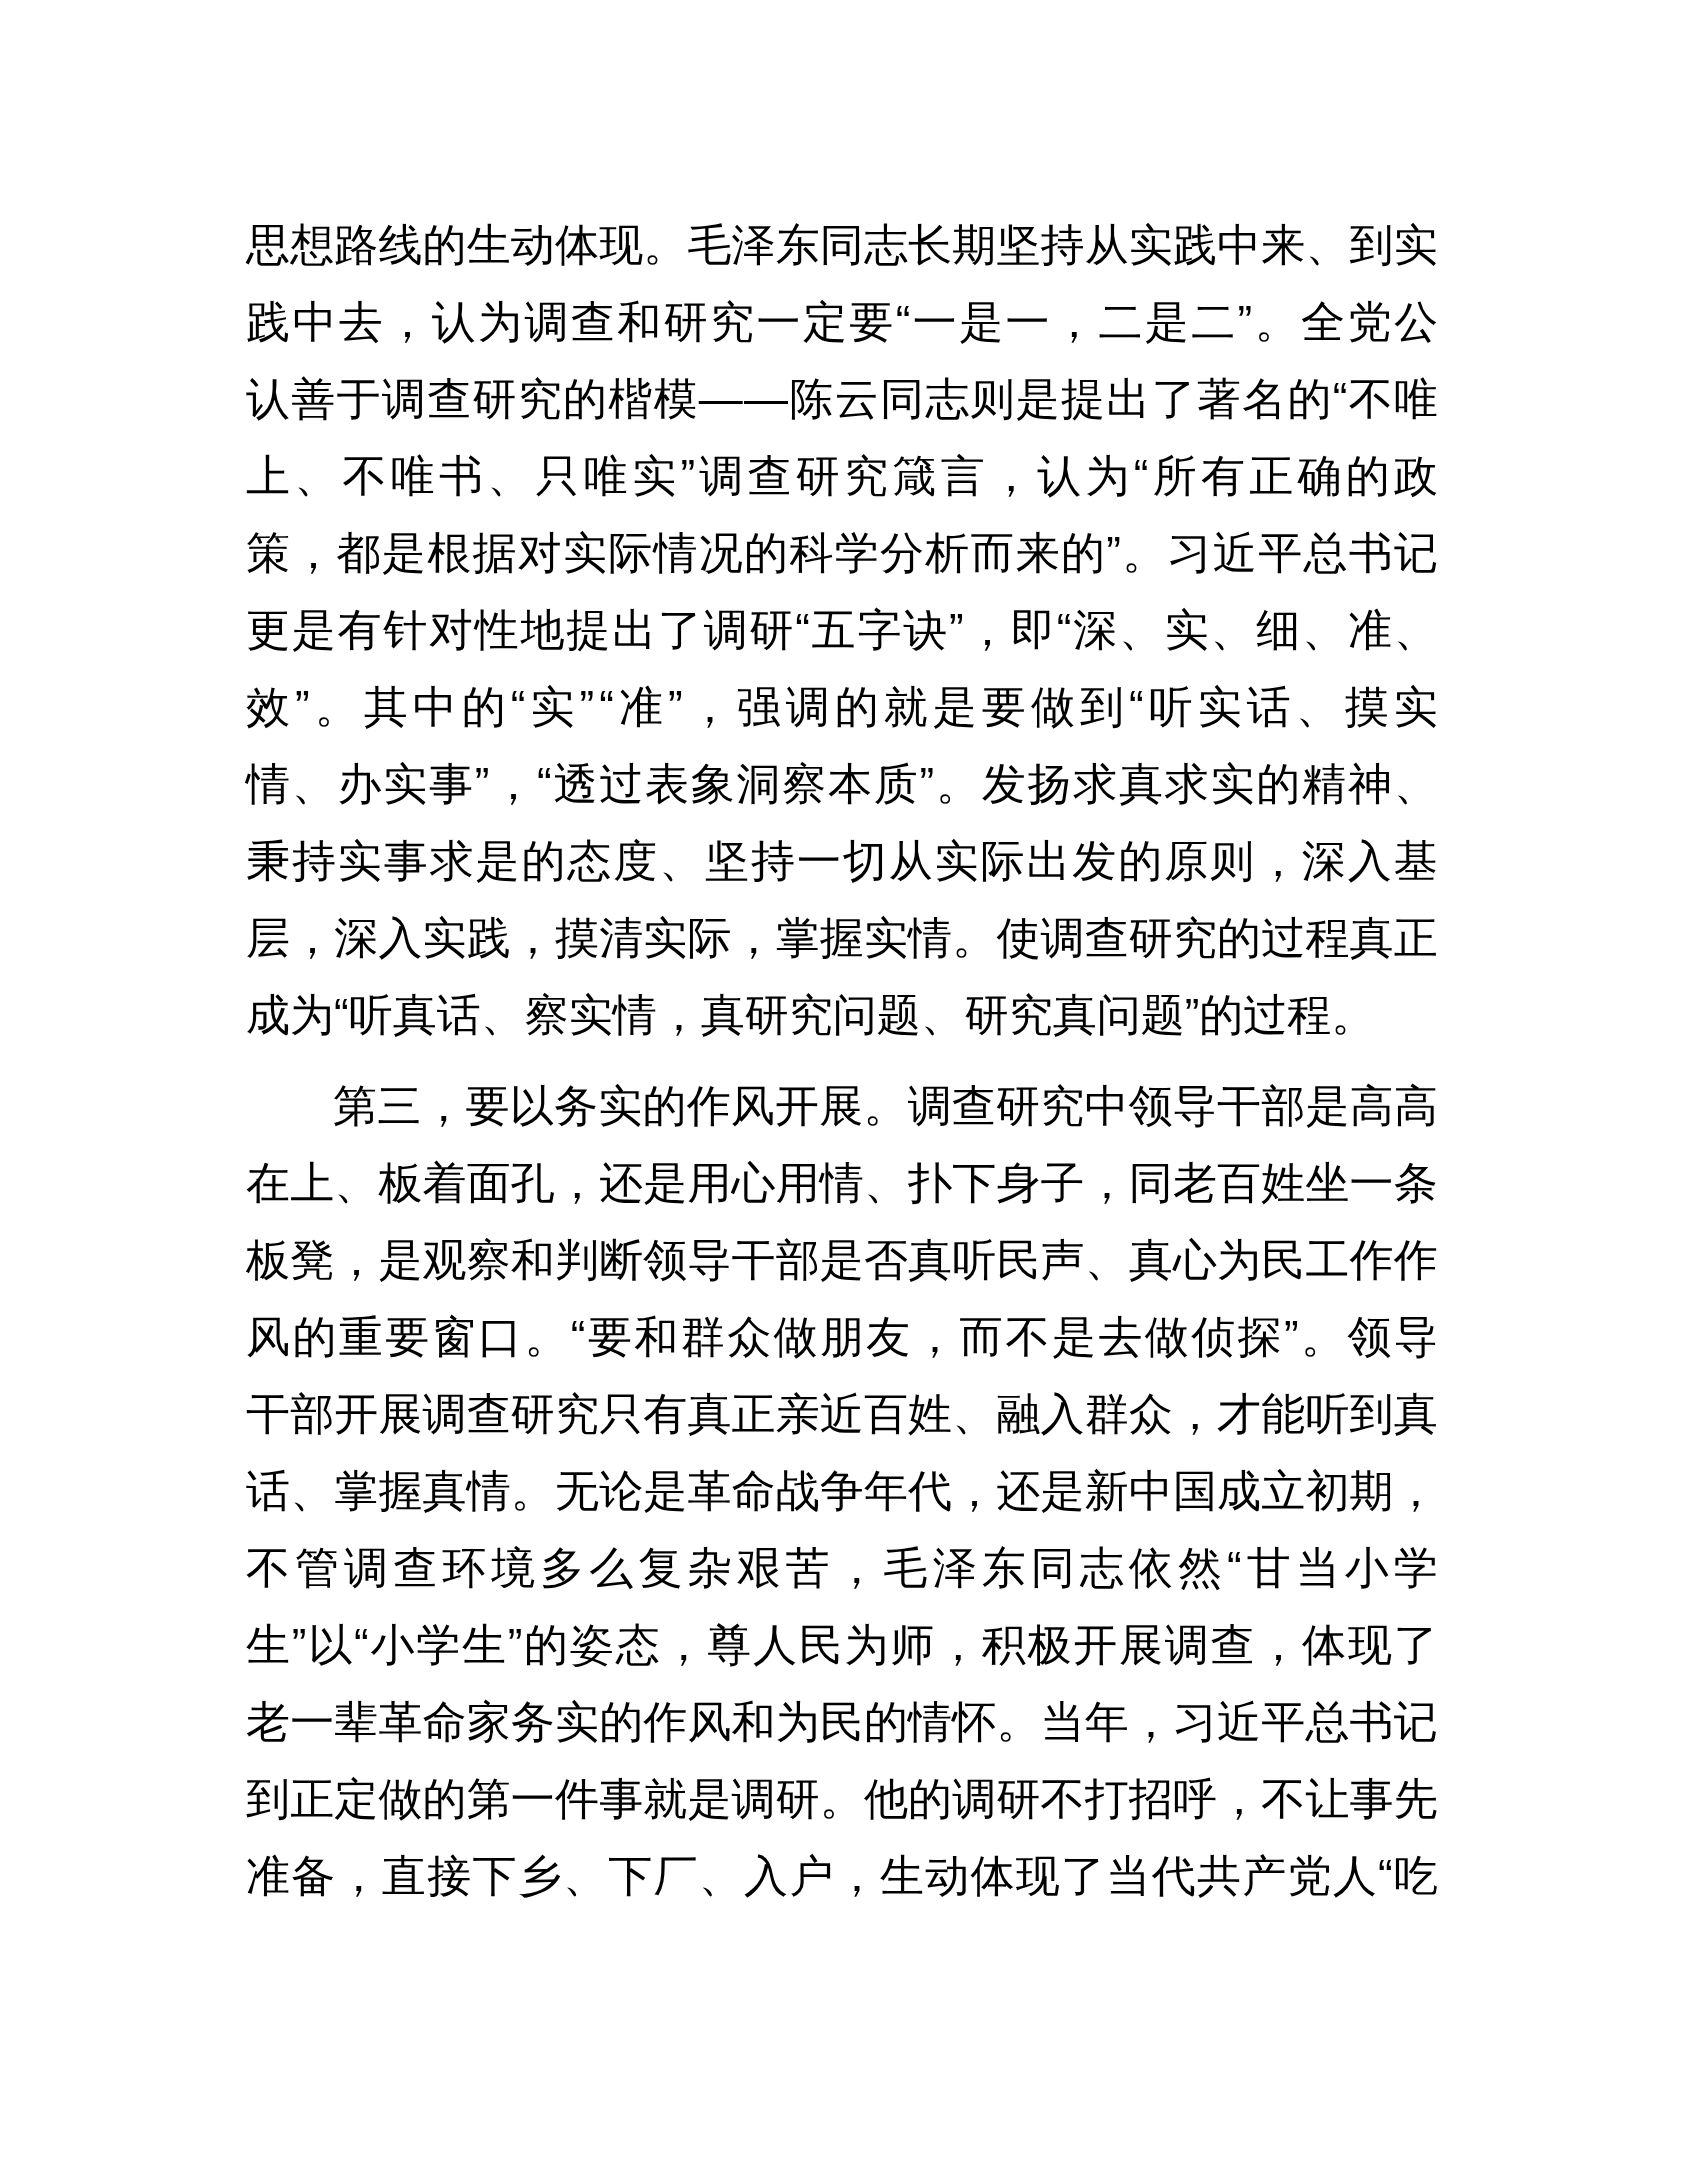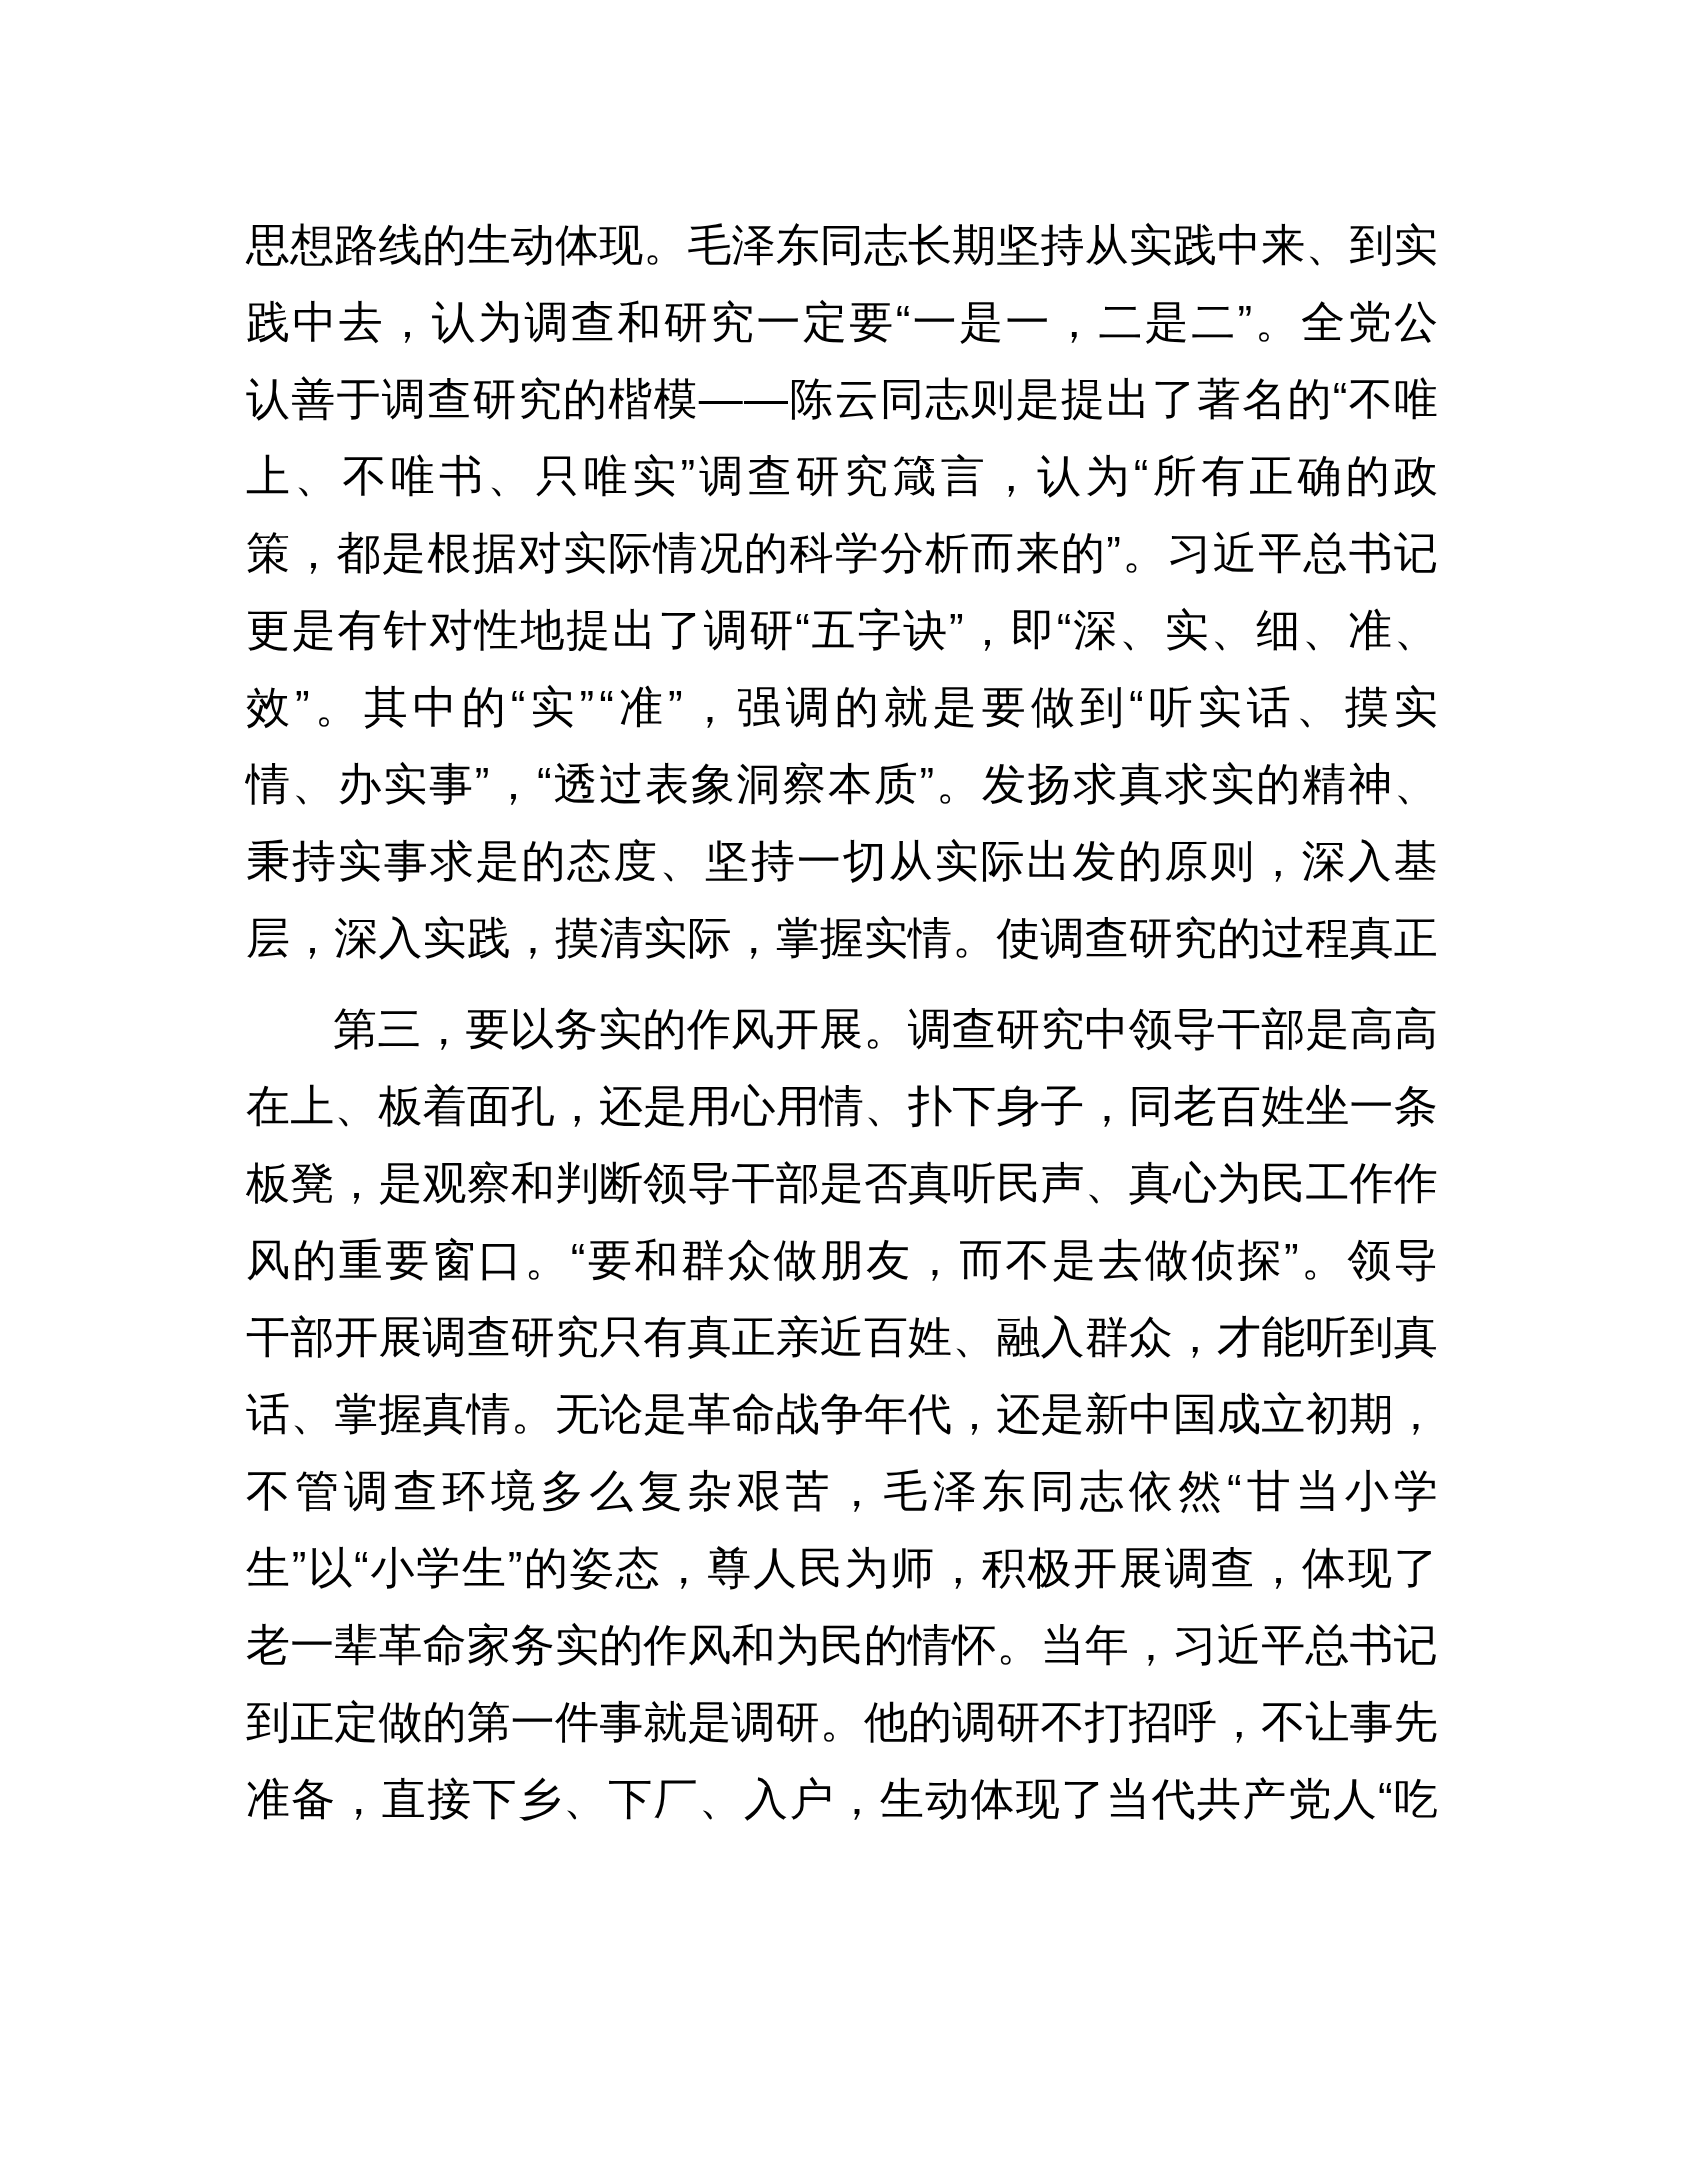--- a/index.html
+++ b/index.html
@@ -336,20 +336,21 @@
           <span>调</span>
           <span>查</span>
           <span>研</span>
           <span>究</span>
           <span>的</span>
           <span>过</span>
           <span>程</span>
           <span>真</span>
           <span>正</span>
         </div>
+        <div class="line">成为“听真话、察实情，真研究问题、研究真问题”的过程。</div>
       </div>
       <div class="para">
         <div class="line just indent">
           <span>第</span>
           <span>三</span>
           <span>，</span>
           <span>要</span>
           <span>以</span>
           <span>务</span>
           <span>实</span>

